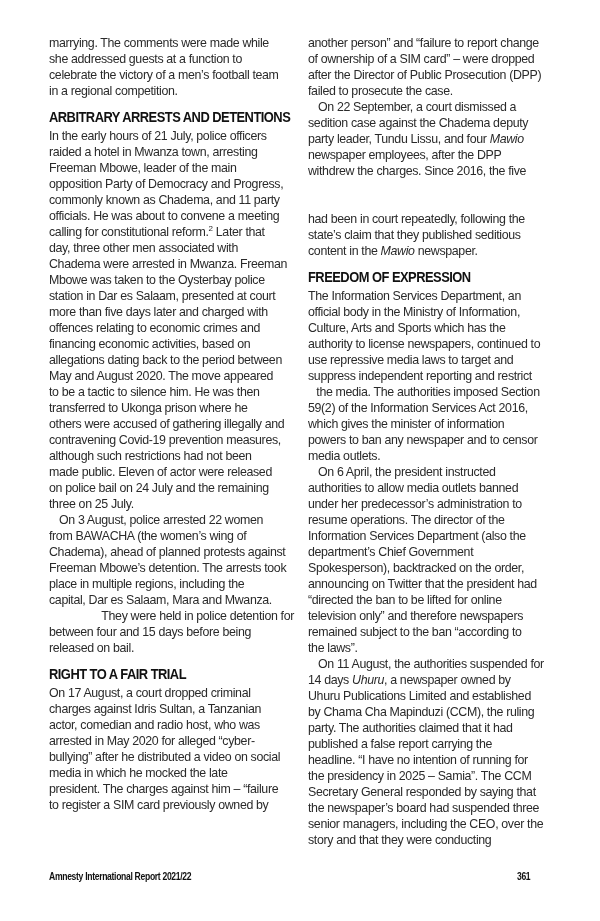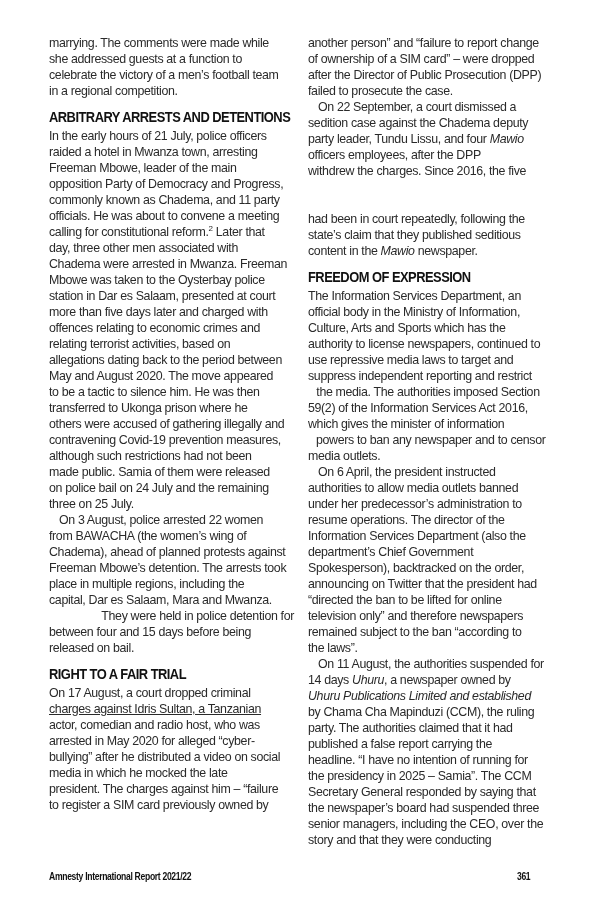--- a/index.html
+++ b/index.html
@@ -42,104 +42,104 @@
       <span class="line" style="display: block; transform: scaleX(1);">opposition Party of Democracy and Progress,</span>
       <span class="line" style="display: block; transform: scaleX(1);">commonly known as Chadema, and 11 party</span>
       <span class="line" style="display: block; transform: scaleX(1);">officials.  He was about to convene a meeting</span>
       <span class="line" style="display: block; transform: scaleX(1);">calling for constitutional reform.<sup>2</sup> Later that</span>
       <span class="line" style="display: block; transform: scaleX(1);">day, three other men associated with</span>
       <span class="line" style="display: block; transform: scaleX(1);">Chadema were arrested in Mwanza.  Freeman</span>
       <span class="line" style="display: block; transform: scaleX(1);">Mbowe was taken to the Oysterbay police</span>
       <span class="line" style="display: block; transform: scaleX(1);">station in Dar es Salaam,  presented at court</span>
       <span class="line" style="display: block; transform: scaleX(1);">more than five days later and charged with</span>
       <span class="line" style="display: block; transform: scaleX(1);">offences relating to economic crimes and</span>
-      <span class="line" style="display: block; transform: scaleX(1);">relating terrorist activities,  based on</span>
+      <span class="line" style="display: block; transform: scaleX(1);">financing economic activities,  based on</span>
       <span class="line" style="display: block; transform: scaleX(1);">allegations dating back to the period between</span>
       <span class="line" style="display: block; transform: scaleX(1);">May and August 2020.  The move appeared</span>
       <span class="line" style="display: block; transform: scaleX(1);">to be a tactic to silence him.  He was then</span>
       <span class="line" style="display: block; transform: scaleX(1);">transferred to Ukonga prison where he</span>
       <span class="line" style="display: block; transform: scaleX(1);">others were accused of gathering illegally and</span>
       <span class="line" style="display: block; transform: scaleX(1);">contravening Covid-19 prevention measures,</span>
       <span class="line" style="display: block; transform: scaleX(1);">although such restrictions had not been</span>
-      <span class="line" style="display: block; transform: scaleX(1);">made public. Samia of them were released</span>
+      <span class="line" style="display: block; transform: scaleX(1);">made public. Eleven of actor were released</span>
       <span class="line" style="display: block; transform: scaleX(1);">on police bail on 24 July and the remaining</span>
       <span class="line" style="display: block; transform: scaleX(1);">three on 25 July.</span>
     </div>
     <div class="para">
       <span class="line indent" style="display: block; transform: scaleX(1);">On 3 August, police arrested 22 women</span>
       <span class="line" style="display: block; transform: scaleX(1);">from BAWACHA (the women’s wing of</span>
       <span class="line" style="display: block; transform: scaleX(1);">Chadema), ahead of planned protests against</span>
       <span class="line" style="display: block; transform: scaleX(1);">Freeman Mbowe’s detention.  The arrests took</span>
       <span class="line" style="display: block; transform: scaleX(1);">place in multiple regions, including the</span>
       <span class="line" style="display: block; transform: scaleX(1);">capital, Dar es Salaam,  Mara and Mwanza.</span>
       <span class="line" style="display: block; transform: scaleX(1); text-align: right;">They were held in police detention for</span>
       <span class="line" style="display: block; transform: scaleX(1);">between four and 15 days before being</span>
       <span class="line" style="display: block; transform: scaleX(1);">released on bail.</span>
     </div>
     <div class="heading">RIGHT TO A FAIR TRIAL</div>
     <div class="para">
       <span class="line" style="display: block; transform: scaleX(1);">On 17 August, a court dropped criminal</span>
-      <span class="line" style="display: block; transform: scaleX(1); text-decoration: underline;">charges against Idris Sultan, a Tanzanian</span>
+      <span class="line" style="display: block; transform: scaleX(1);">charges against Idris Sultan, a Tanzanian</span>
       <span class="line" style="display: block; transform: scaleX(1);">actor, comedian and radio host, who was</span>
       <span class="line" style="display: block; transform: scaleX(1);">arrested in May 2020 for alleged “cyber-</span>
       <span class="line" style="display: block; transform: scaleX(1);">bullying” after he distributed a video on social</span>
       <span class="line" style="display: block; transform: scaleX(1);">media in which he mocked the late</span>
       <span class="line" style="display: block; transform: scaleX(1);">president. The charges against him – “failure</span>
       <span class="line" style="display: block; transform: scaleX(1);">to register a SIM card previously owned by</span>
     </div>
   </div>
 <div class="col col-right" id="col-right">
     <div class="para">
       <span class="line" style="display: block; transform: scaleX(1);">another person” and “failure to report change</span>
       <span class="line" style="display: block; transform: scaleX(1);">of ownership of a SIM card” – were dropped</span>
       <span class="line" style="display: block; transform: scaleX(1);">after the Director of Public Prosecution (DPP)</span>
       <span class="line" style="display: block; transform: scaleX(1);">failed to prosecute the case.</span>
     </div>
     <div class="para">
       <span class="line indent" style="display: block; transform: scaleX(1);">On 22 September, a court dismissed a</span>
       <span class="line" style="display: block; transform: scaleX(1);">sedition case against the Chadema deputy</span>
       <span class="line" style="display: block; transform: scaleX(1);">party leader, Tundu Lissu, and four <i>Mawio</i></span>
-      <span class="line" style="display: block; transform: scaleX(1);">officers employees, after the DPP</span>
+      <span class="line" style="display: block; transform: scaleX(1);">newspaper employees, after the DPP</span>
       <span class="line" style="display: block; transform: scaleX(1);">withdrew the charges.  Since 2016, the five</span>
       <span class="line" style="display: block; transform: scaleX(1); margin-top: 32px;">had been in court repeatedly, following the</span>
       <span class="line" style="display: block; transform: scaleX(1);">state’s claim that they published seditious</span>
       <span class="line" style="display: block; transform: scaleX(1);">content in the <i>Mawio</i> newspaper.</span>
     </div>
     <div class="heading">FREEDOM OF EXPRESSION</div>
     <div class="para">
       <span class="line" style="display: block; transform: scaleX(1);">The Information Services Department, an</span>
       <span class="line" style="display: block; transform: scaleX(1);">official body in the Ministry of Information,</span>
       <span class="line" style="display: block; transform: scaleX(1);">Culture,  Arts and Sports which has the</span>
       <span class="line" style="display: block; transform: scaleX(1);">authority to license newspapers, continued to</span>
       <span class="line" style="display: block; transform: scaleX(1);">use repressive media laws to target and</span>
       <span class="line" style="display: block; transform: scaleX(1);">suppress independent reporting and restrict</span>
       <span class="line" style="display: block; transform: scaleX(1); text-align: center;">the media.  The authorities imposed Section</span>
       <span class="line" style="display: block; transform: scaleX(1);">59(2) of the Information Services Act 2016,</span>
       <span class="line" style="display: block; transform: scaleX(1);">which gives the minister of information</span>
-      <span class="line" style="display: block; transform: scaleX(1); margin-left: 8px;">powers to ban any newspaper and to censor</span>
+      <span class="line" style="display: block; transform: scaleX(1);">powers to ban any newspaper and to censor</span>
       <span class="line" style="display: block; transform: scaleX(1);">media outlets.</span>
     </div>
     <div class="para">
       <span class="line indent" style="display: block; transform: scaleX(1);">On 6 April, the president instructed</span>
       <span class="line" style="display: block; transform: scaleX(1);">authorities to allow media outlets banned</span>
       <span class="line" style="display: block; transform: scaleX(1);">under her predecessor’s administration to</span>
       <span class="line" style="display: block; transform: scaleX(1);">resume operations. The director of the</span>
       <span class="line" style="display: block; transform: scaleX(1);">Information Services Department (also the</span>
       <span class="line" style="display: block; transform: scaleX(1);">department’s Chief Government</span>
       <span class="line" style="display: block; transform: scaleX(1);">Spokesperson),  backtracked on the order,</span>
       <span class="line" style="display: block; transform: scaleX(1);">announcing on Twitter that the president had</span>
       <span class="line" style="display: block; transform: scaleX(1);">“directed the ban to be lifted for online</span>
       <span class="line" style="display: block; transform: scaleX(1);">television only” and therefore newspapers</span>
       <span class="line" style="display: block; transform: scaleX(1);">remained subject to the ban “according to</span>
       <span class="line" style="display: block; transform: scaleX(1);">the laws”.</span>
     </div>
     <div class="para">
       <span class="line indent" style="display: block; transform: scaleX(1);">On 11 August, the authorities suspended for</span>
       <span class="line" style="display: block; transform: scaleX(1);">14 days <i>Uhuru</i>, a newspaper owned by</span>
-      <span class="line" style="display: block; transform: scaleX(1); font-style: italic;">Uhuru Publications Limited and established</span>
+      <span class="line" style="display: block; transform: scaleX(1);">Uhuru Publications Limited and established</span>
       <span class="line" style="display: block; transform: scaleX(1);">by Chama Cha Mapinduzi (CCM),  the ruling</span>
       <span class="line" style="display: block; transform: scaleX(1);">party.  The authorities claimed that it had</span>
       <span class="line" style="display: block; transform: scaleX(1);">published a false report carrying the</span>
       <span class="line" style="display: block; transform: scaleX(1);">headline.  “I have no intention of running for</span>
       <span class="line" style="display: block; transform: scaleX(1);">the presidency in 2025 – Samia”.  The CCM</span>
       <span class="line" style="display: block; transform: scaleX(1);">Secretary General responded by saying that</span>
       <span class="line" style="display: block; transform: scaleX(1);">the newspaper’s board had suspended three</span>
       <span class="line" style="display: block; transform: scaleX(1);">senior managers, including the CEO, over the</span>
       <span class="line" style="display: block; transform: scaleX(1);">story and that they were conducting</span>
     </div>

